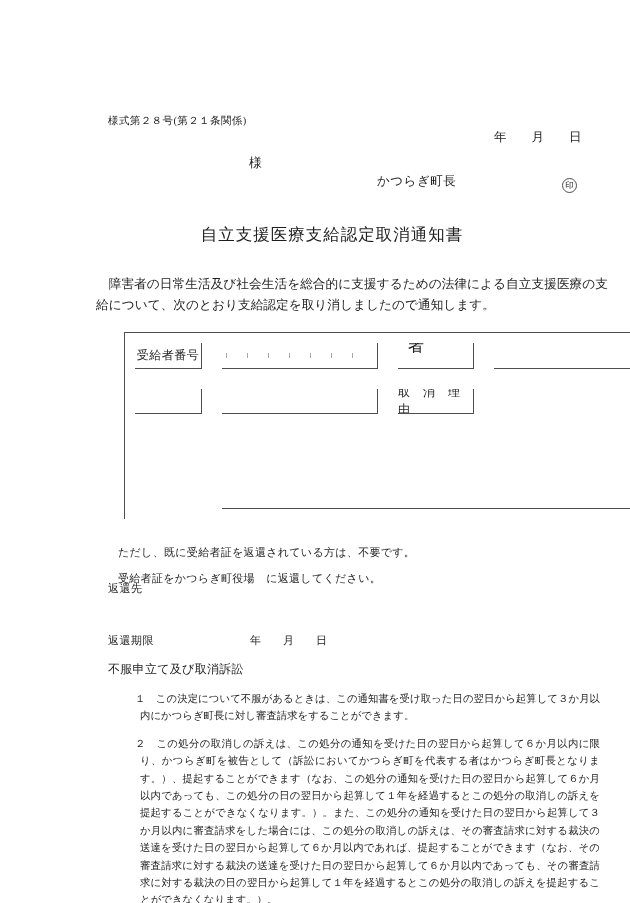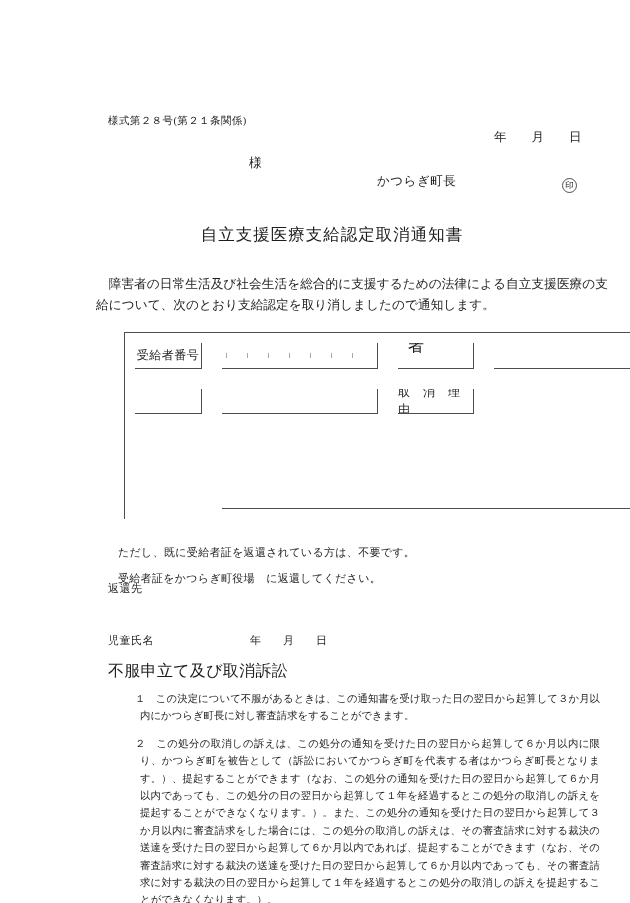--- a/index.html
+++ b/index.html
@@ -54,21 +54,21 @@
   .digit-strip .digit-cell { flex:1 1 0; border-right:1px solid var(--border-light,#a8a8a8); }
   .digit-strip .digit-cell:last-child { border-right:none; }
 
   
   .return-notice { left:78px; top:505px; font-size:11px; line-height:15.5px; letter-spacing:.3px; }
   .return-to     { left:78px; top:551px; font-size:11px; letter-spacing:.5px; }
   .return-deadline-label { left:78px; top:603px; font-size:11px; letter-spacing:.5px; }
   .return-deadline-date  { left:220px; top:603px; font-size:11px; }
 
   
-  .appeal-heading { left:78px; top:631px; font-size:16px; letter-spacing:.3px; }
+  .appeal-heading { left:78px; top:631px; font-size:12px; letter-spacing:.3px; }
   .appeal-list { left:78px; top:650px; width:502px; }
   .appeal-item {
     padding-left:22px; text-indent:-5px;
     font-size:10.4px; line-height:17.4px;
     text-align:justify; letter-spacing:0;
   }
 </style>
 </head>
 <body>
 
@@ -108,20 +108,20 @@
 
   <div class="cell">取　消　理　由</div>
   <div class="cell wide"></div>
 </div>
 
 <div class="abs return-notice">
   <div>ただし、既に受給者証を返還されている方は、不要です。</div>
   <div>受給者証をかつらぎ町役場　に返還してください。</div>
 </div>
 <div class="abs return-to">返還先</div>
-<div class="abs return-deadline-label">児童氏名</div>
+<div class="abs return-deadline-label">返還期限</div>
 <div class="abs return-deadline-date">年　　月　　日</div>
 
 <div class="abs appeal-heading">不服申立て及び取消訴訟</div>
 <div class="abs appeal-list">
   <div class="appeal-item">１　この決定について不服があるときは、この通知書を受け取った日の翌日から起算して３か月以内にかつらぎ町長に対し審査請求をすることができます。</div>
   <div class="appeal-item">２　この処分の取消しの訴えは、この処分の通知を受けた日の翌日から起算して６か月以内に限り、かつらぎ町を被告として（訴訟においてかつらぎ町を代表する者はかつらぎ町長となります。）、提起することができます（なお、この処分の通知を受けた日の翌日から起算して６か月以内であっても、この処分の日の翌日から起算して１年を経過するとこの処分の取消しの訴えを提起することができなくなります。）。また、この処分の通知を受けた日の翌日から起算して３か月以内に審査請求をした場合には、この処分の取消しの訴えは、その審査請求に対する裁決の送達を受けた日の翌日から起算して６か月以内であれば、提起することができます（なお、その審査請求に対する裁決の送達を受けた日の翌日から起算して６か月以内であっても、その審査請求に対する裁決の日の翌日から起算して１年を経過するとこの処分の取消しの訴えを提起することができなくなります。）。</div>
 </div>
 
 </body></html>

